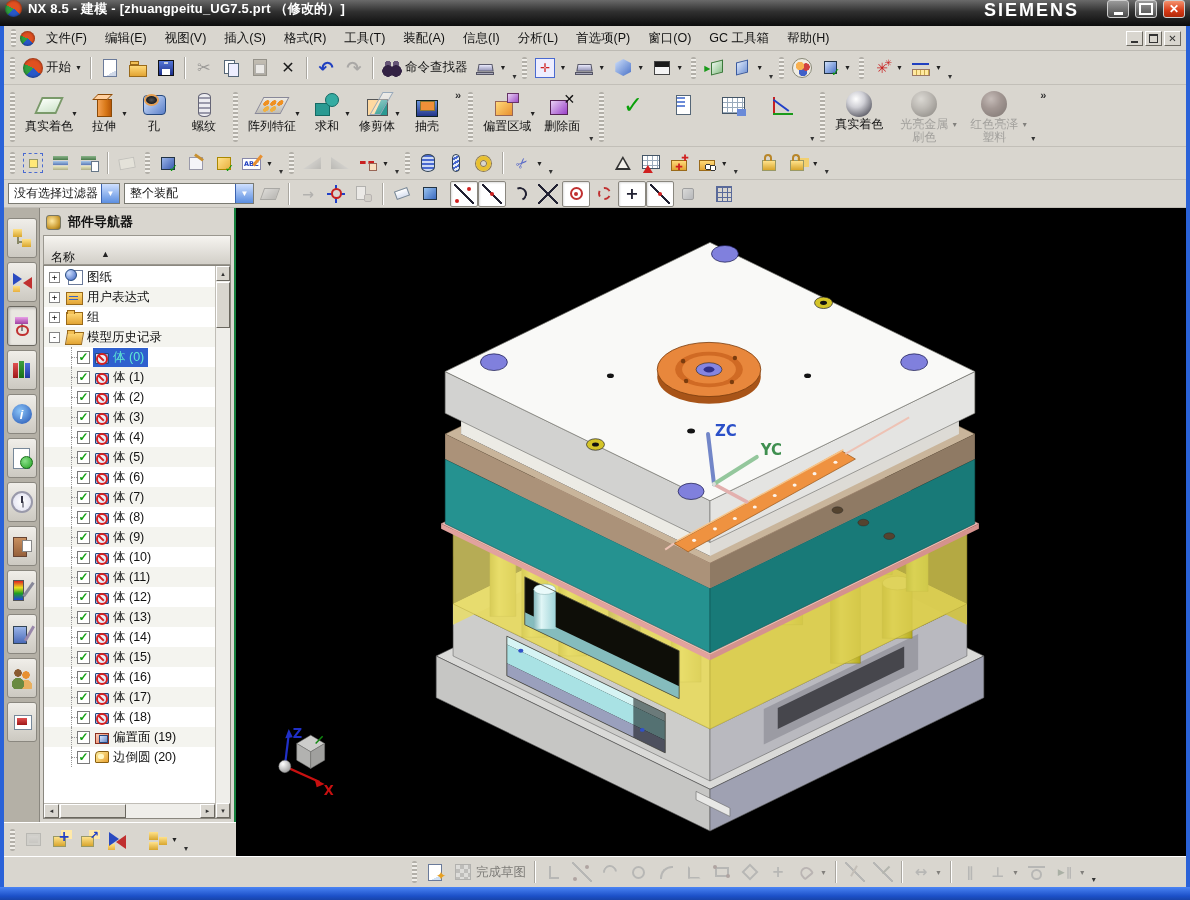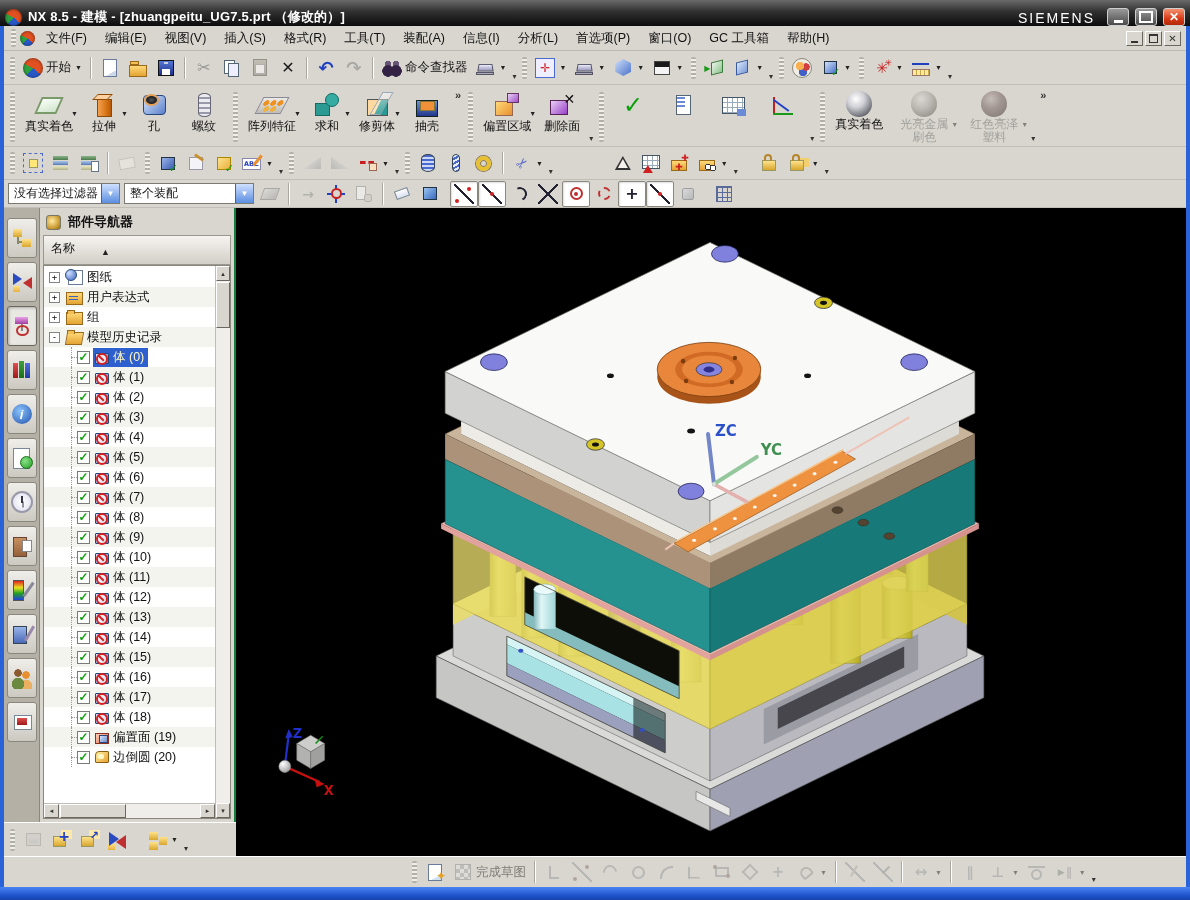--- a/index.html
+++ b/index.html
@@ -1,22 +1,22 @@
 <!DOCTYPE html>
 <html><head>
 <meta charset="utf-8">
 <style>
 *{box-sizing:border-box;margin:0;padding:0;user-select:none}
 html,body{width:1190px;height:900px;overflow:hidden}
 body{background:#2a62d8;font-family:"Liberation Sans",sans-serif;font-size:12px;color:#111}
 .frame{position:absolute;inset:0;display:flex;flex-direction:column}
 
-.titlebar{height:26px;background:linear-gradient(#6a6a6a,#303030 45%,#0c0c0c);display:flex;align-items:flex-end;padding:0 5px;gap:6px;flex:none}
+.titlebar{height:26px;background:linear-gradient(#6a6a6a,#303030 45%,#0c0c0c);display:flex;align-items:flex-start;padding:0 5px;gap:6px;flex:none}
 .title-text{color:#fff;font-size:13px;font-weight:bold;letter-spacing:.2px;flex:1;white-space:nowrap;overflow:hidden}
-.brand{color:#fff;font-weight:normal;font-size:14px;letter-spacing:2px;margin-right:6px}
+.brand{color:#fff;font-weight:bold;font-size:18px;letter-spacing:2px;margin-right:22px}
 .winbtn{width:22px;height:18px;border-radius:3px;border:1px solid #cfcfcf;display:flex;align-items:center;justify-content:center;position:relative}
 .winbtn.min,.winbtn.max{background:linear-gradient(#9a9a9a,#4a4a4a)}
 .winbtn.min::before{content:"";width:9px;height:3px;background:#fff;margin-top:8px}
 .winbtn.max::before{content:"";width:10px;height:8px;border:2px solid #fff}
 .winbtn.close{background:linear-gradient(#f4926e,#d83a16 60%,#b02808)}
 .winbtn.close::before{content:"✕";color:#fff;font-weight:bold;font-size:12px}
 
 .winbody{flex:1;margin:0 4px;background:#d9d6cf;display:flex;flex-direction:column;min-height:0}
 
 .menubar{height:25px;display:flex;align-items:center;border-bottom:1px solid #bdbab3;padding:0 3px;flex:none}
@@ -234,34 +234,34 @@
 .rik-viz::after{content:"";position:absolute;right:3px;top:2px;width:3px;height:17px;background:#889;transform:rotate(35deg)}
 .rik-build::before{content:"";width:12px;height:16px;background:linear-gradient(#9ab4e8,#4a6ab8);border:1px solid #345;position:absolute;left:2px;top:3px}
 .rik-build::after{content:"";position:absolute;right:2px;top:2px;width:3px;height:17px;background:#98a;transform:rotate(30deg)}
 .rik-people{background:radial-gradient(circle at 7px 6px,#8a5a30 3.5px,transparent 4px),radial-gradient(circle at 15px 8px,#e89030 3.5px,transparent 4px),radial-gradient(circle at 7px 17px,#6a8a40 6px,transparent 6.5px),radial-gradient(circle at 15px 19px,#e8b060 6px,transparent 6.5px)}
 .rik-pic::before{content:"";width:16px;height:13px;background:#fff;border:1px solid #789;position:absolute;left:3px;top:4px}
 .rik-pic::after{content:"";position:absolute;left:6px;top:7px;width:10px;height:7px;background:linear-gradient(#e05050,#a01818)}
 
 .navpanel{flex:1;display:flex;flex-direction:column;min-height:0;border-right:2px solid #15803d;background:#d9d6cf;padding:2px 2px 3px}
 .navheader{height:24px;display:flex;align-items:center;gap:7px;padding:0 4px;font-size:13px;font-weight:bold;flex:none}
 .nhicon{width:15px;height:15px;background:radial-gradient(circle at 5px 5px,#ffe9a0,#ca9a30 65%,#8a6a10);border:1px solid #776;border-radius:3px}
-.colhdr{height:30px;margin:1px 1px 0;background:linear-gradient(#f6f4f0,#d2cfc8);border:1px solid #9a978f;display:flex;align-items:flex-end;padding:7px 7px;gap:26px;font-size:12px;flex:none}
+.colhdr{height:30px;margin:1px 1px 0;background:linear-gradient(#f6f4f0,#d2cfc8);border:1px solid #9a978f;display:flex;align-items:flex-start;padding:13px 7px;gap:26px;font-size:12px;flex:none}
 .sortarrow{font-size:9px;color:#222}
 .treewrap{flex:1;display:flex;min-height:0;border:1px solid #8a877f;margin:0 1px;background:#fff}
 .tree{flex:1;overflow:hidden;position:relative;padding-top:1px}
 .trow{height:20px;display:flex;align-items:center;gap:3px;padding-left:5px;white-space:nowrap;font-size:12.5px;position:relative}
 .trow:nth-child(even){background:#f4f4ef}
 .trow.child{padding-left:24px}
 .trow.child::before{content:"";position:absolute;left:27px;top:0;height:100%;border-left:1px dotted #9a9a9a}
 .trow.child::after{content:"";position:absolute;left:27px;top:10px;width:6px;border-top:1px dotted #9a9a9a}
 .exp{width:11px;height:11px;border:1px solid #848484;background:#fff;font-size:9px;line-height:9px;text-align:center;flex:none;font-family:"DejaVu Sans Mono",monospace}
 .exp:empty{visibility:hidden}
 .cbx{width:13px;height:13px;background:#fff;border:1px solid #7a7a7a;color:#14a014;font-size:12px;font-weight:bold;display:flex;align-items:center;justify-content:center;flex:none;margin-left:9px}
 .twrap{display:flex;align-items:center;gap:4px;padding:1px 4px 1px 2px;min-width:0}
-.trow.sel .twrap{background:#2e5fce;color:#fef9c3}
+.trow.sel .twrap{background:#2e5fce;color:#5eead4}
 .tic{width:18px;height:16px;position:relative;flex:none;display:flex;align-items:center;justify-content:center}
 .tk-drawing::before{content:"";width:13px;height:13px;background:#fff;border:1px solid #6a7a9a;position:absolute;right:0;top:1px}
 .tk-drawing::after{content:"";position:absolute;left:0;top:0;width:10px;height:10px;border-radius:50%;background:radial-gradient(circle at 3px 3px,#cfe0ff,#3a62c0);border:1px solid #24487e}
 .tk-folder::before,.tk-folder-open::before{content:"";width:15px;height:11px;margin-top:2px;background:linear-gradient(#ffd978,#e2a433);border:1px solid #9a6a1a}
 .tk-folder-open::before{transform:skewX(-10deg)}
 .tk-folder::after,.tk-folder-open::after{content:"";position:absolute;left:2px;top:1px;width:6px;height:3px;background:#f2c055;border:1px solid #9a6a1a;border-bottom:0}
 .tk-expr::before{content:"";width:15px;height:11px;margin-top:2px;background:linear-gradient(#ffd978,#e2a433);border:1px solid #9a6a1a}
 .tk-expr::after{content:"";position:absolute;left:4px;top:7px;width:9px;height:5px;background:repeating-linear-gradient(#3a62c0 0 1px,transparent 1px 2.5px)}
 .tk-body{width:14px;height:11px;margin-top:3px;background:linear-gradient(135deg,#d8e6ff,#4a72c4);border:1px solid #24487e;border-radius:1px}
 .tk-body::before{content:"";position:absolute;left:0;top:-1px;width:8px;height:8px;border-radius:50%;border:2px solid #d82020;background:#ffffffcc}

